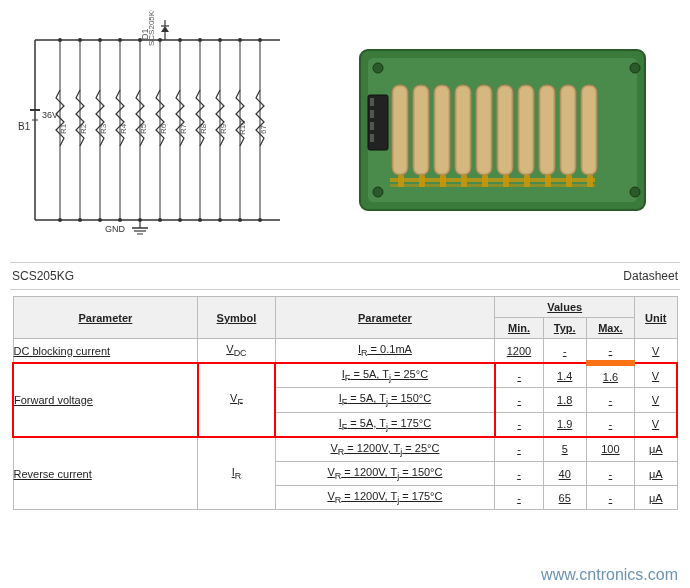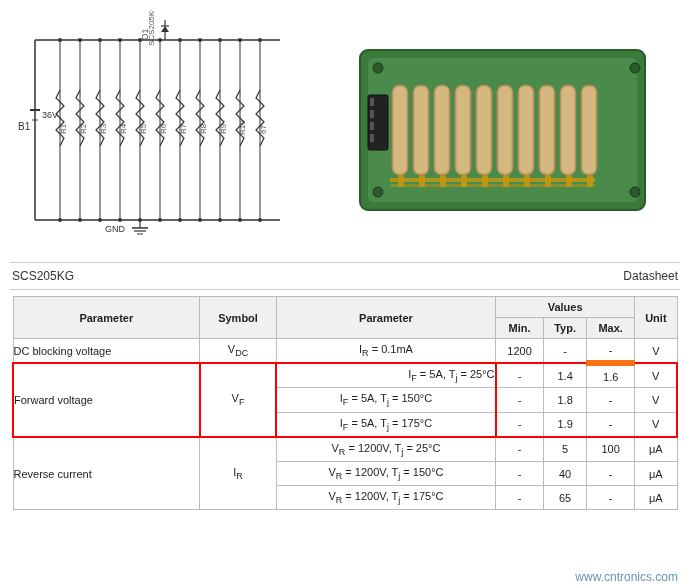--- a/index.html
+++ b/index.html
@@ -82,37 +82,38 @@
       border-collapse: collapse;
       font-size: 11px;
       color: #222;
     }
 
     .data-table th, .data-table td {
       border: 1px solid #bbb;
       padding: 4px 0;
       text-align: center;
       vertical-align: middle;
+      text-decoration: underline;
     }
 
     .data-table th {
       background: #f0f0f0;
       font-weight: bold;
     }
 
     .data-table td.left-align {
       text-align: left;
     }
 
     
     .watermark {
       position: absolute;
       bottom: 4px;
       right: 12px;
-      font-size: 12px;
+      font-size: 16px;
       color: #2a6496;
       opacity: 0.7;
       text-align: right;
     }
 
     sub, sup {
       font-size: 9px;
     }
   </style>
 </head>
@@ -313,33 +314,33 @@
       </tr>
       <tr>
         <th>Min.</th>
         <th>Typ.</th>
         <th>Max.</th>
       </tr>
     </thead>
     <tbody>
 
       <tr>
-        <td class="left-align">DC blocking voltage</td>
+        <td class="left-align">DC blocking current</td>
         <td>V<sub>DC</sub></td>
         <td>I<sub>R</sub> = 0.1mA</td>
         <td>1200</td>
         <td>-</td>
         <td>-</td>
         <td>V</td>
       </tr>
 
       <tr style="outline: none;">
         <td class="left-align" rowspan="3" style="border: 2px solid red; margin-top: 16px;">Forward voltage</td>
         <td rowspan="3" style="border: 2px solid red; margin-left: 20px;">V<sub>F</sub></td>
-        <td style="border-top: 2px solid red; border-right: 2px solid red; text-align: right;">I<sub>F</sub> = 5A, T<sub>j</sub> = 25°C</td>
+        <td style="border-top: 2px solid red; border-right: 2px solid red;">I<sub>F</sub> = 5A, T<sub>j</sub> = 25°C</td>
         <td style="border-top: 2px solid red;">-</td>
         <td style="border-top: 2px solid red;">1.4</td>
         <td style="border-top: 6px solid #f97316;">1.6</td>
         <td style="border-top: 2px solid red; border-right: 2px solid red;">V</td>
       </tr>
       <tr>
         <td style="border-right: 2px solid red;">I<sub>F</sub> = 5A, T<sub>j</sub> = 150°C</td>
         <td>-</td>
         <td>1.8</td>
         <td>-</td>

